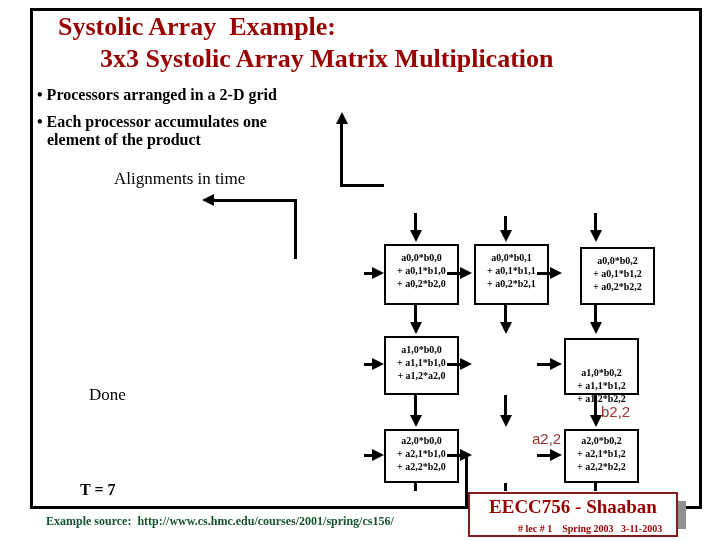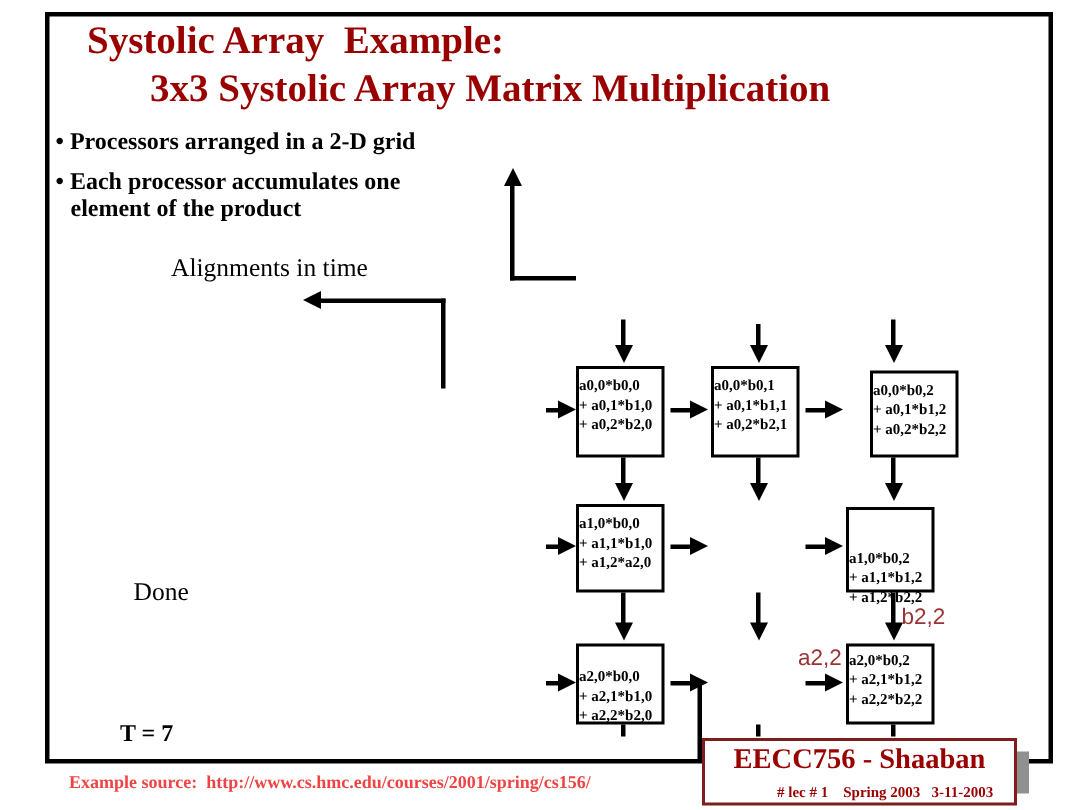--- a/index.html
+++ b/index.html
@@ -10,38 +10,38 @@
   .pre{white-space:pre;}
 
   #slide-border{left:30px;top:8px;width:672px;height:501px;border:3px solid #000;box-sizing:border-box;}
 
   .title1{left:58px;top:12px;font-size:26px;font-weight:bold;}
   .title2{left:100px;top:44px;font-size:26px;font-weight:bold;}
   .bullet{font-size:16px;font-weight:bold;color:#000;}
   .note{font-size:17px;color:#000;}
 
   
-  .pbox{position:absolute;width:59px;border:2px solid #000;box-sizing:border-box;background:#fff;
-        font-weight:bold;font-size:10px;line-height:13px;padding-top:5px;color:#000;}
+  .pbox{position:absolute;width:75px;border:2px solid #000;box-sizing:border-box;background:#fff;
+        text-align:center;font-weight:bold;font-size:10px;line-height:13px;padding-top:5px;color:#000;}
   
   .vline{position:absolute;width:3px;background:#000;}
   .hline{position:absolute;height:3px;background:#000;}
   
   .ah-down{position:absolute;width:0;height:0;border-left:6px solid transparent;border-right:6px solid transparent;border-top:12px solid #000;}
   .ah-up{position:absolute;width:0;height:0;border-left:6px solid transparent;border-right:6px solid transparent;border-bottom:12px solid #000;}
   .ah-left{position:absolute;width:0;height:0;border-top:6px solid transparent;border-bottom:6px solid transparent;border-right:12px solid #000;}
   .ah-right{position:absolute;width:0;height:0;border-top:6px solid transparent;border-bottom:6px solid transparent;border-left:12px solid #000;}
 
   .flow-label{font-family:"Liberation Sans", sans-serif;font-size:15px;color:#993333;}
 
   #footer-shadow{left:477px;top:501px;width:209px;height:28px;background:#909090;}
   #footer-box{left:468px;top:492px;width:210px;height:45px;background:#fff;border:2px solid #7f1d1d;box-sizing:border-box;
               text-align:center;font-size:19px;font-weight:bold;line-height:26px;}
   #footer-sub{left:518px;top:523px;font-size:10px;font-weight:bold;}
-  #source-note{left:46px;top:514px;font-size:12px;font-weight:bold;color:#ef4444;}
+  #source-note{left:46px;top:514px;font-size:12px;font-weight:bold;color:#14532d;}
 </style>
 </head>
 <body>
 
 <div id="canvas">
 
   <div id="slide-border" class="abs"></div>
 
   <div class="abs title1 red pre">Systolic Array  Example:</div>
   <div class="abs title2 red">3x3 Systolic Array Matrix Multiplication</div>
@@ -103,21 +103,21 @@
 
   <div class="vline" style="left:414px;top:395px;height:21px;"></div>
   <div class="ah-down" style="left:410px;top:415px;"></div>
   <div class="vline" style="left:504px;top:395px;height:21px;"></div>
   <div class="ah-down" style="left:500px;top:415px;"></div>
   <div class="vline" style="left:594px;top:395px;height:21px;"></div>
   <div class="ah-down" style="left:590px;top:415px;"></div>
 
   <div class="abs flow-label" style="left:601px;top:403px;">b2,2</div>
 
-  <div class="pbox" style="left:384px;top:429px;height:54px;padding-top:14px;">
+  <div class="pbox" style="left:384px;top:429px;height:54px;padding-top:3px;">
     <div>a2,0*b0,0</div>
     <div>+ a2,1*b1,0</div>
     <div>+ a2,2*b2,0</div>
   </div>
   <div class="pbox" style="left:564px;top:429px;height:54px;padding-top:3px;">
     <div>a2,0*b0,2</div>
     <div>+ a2,1*b1,2</div>
     <div>+ a2,2*b2,2</div>
   </div>
 

